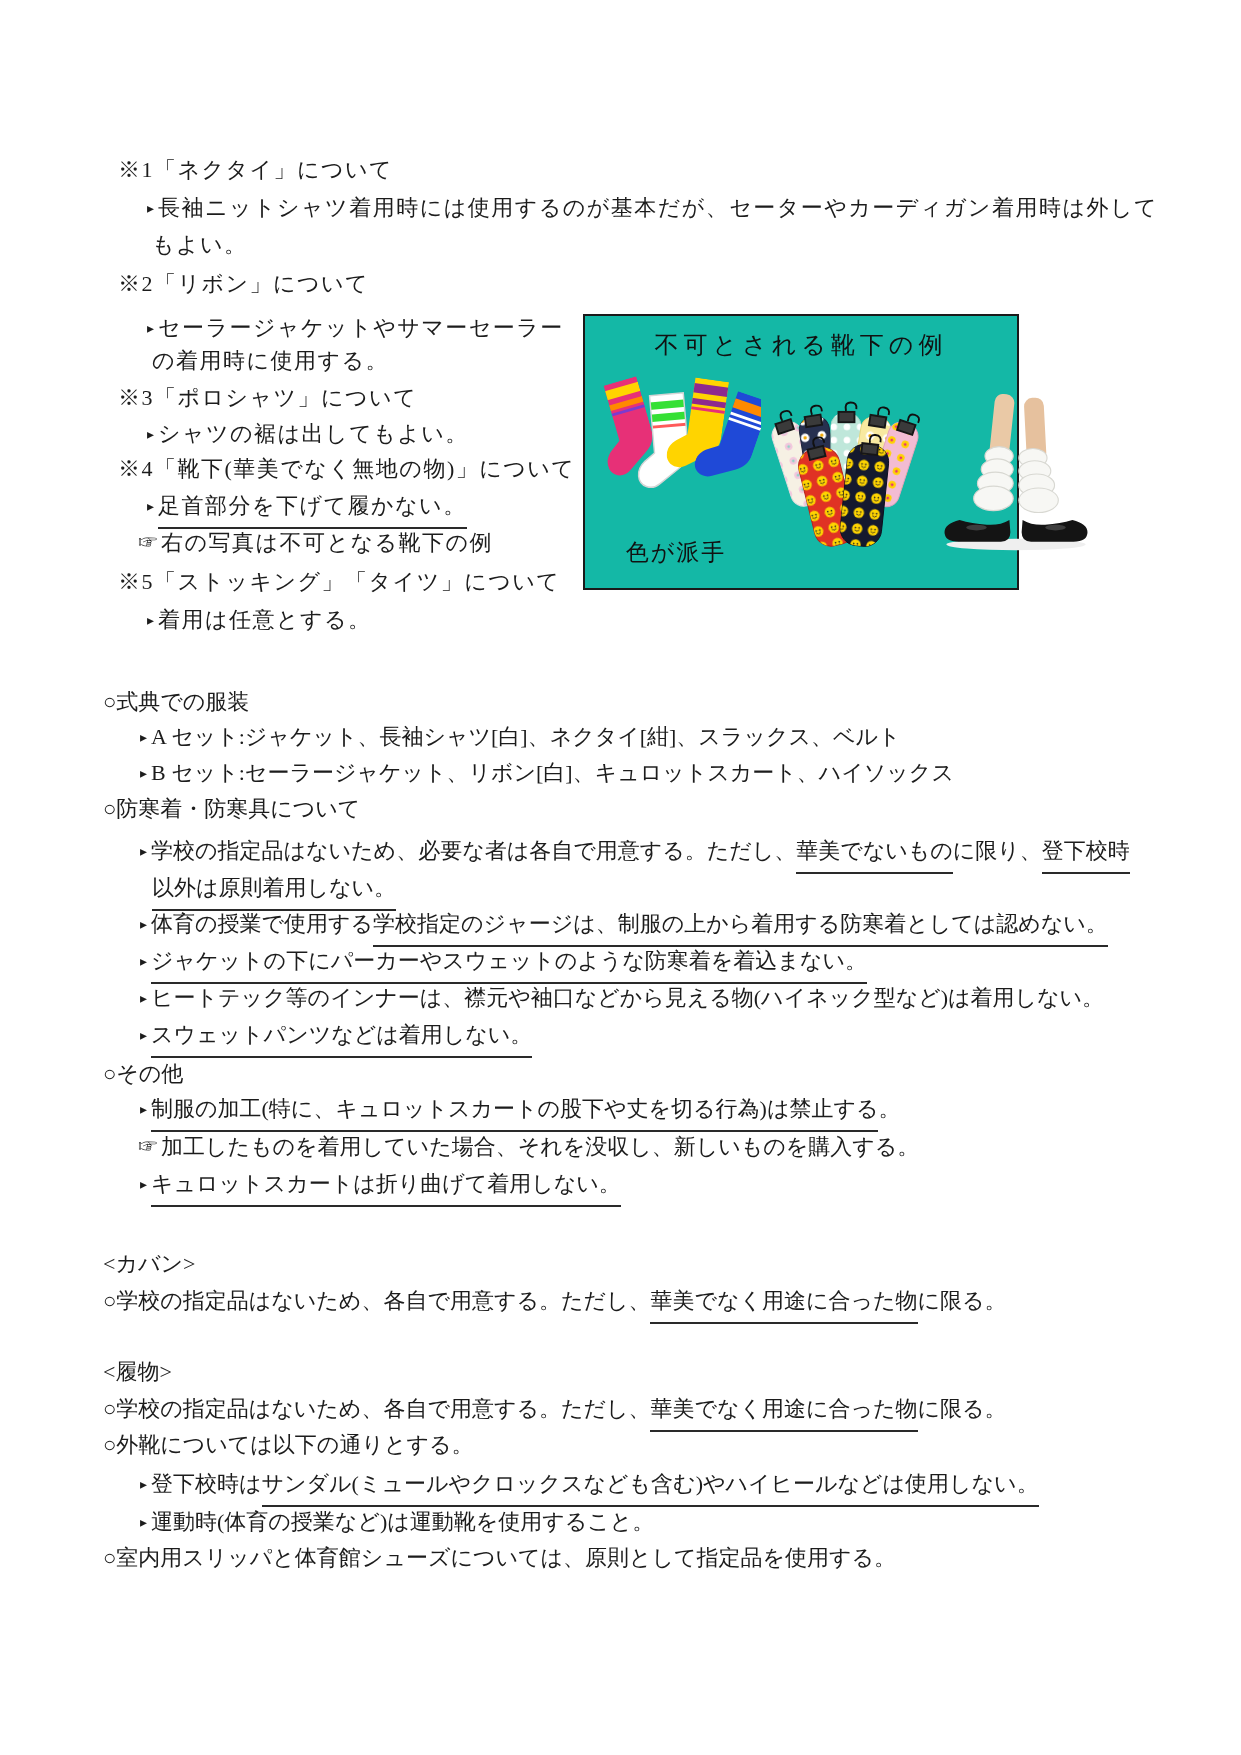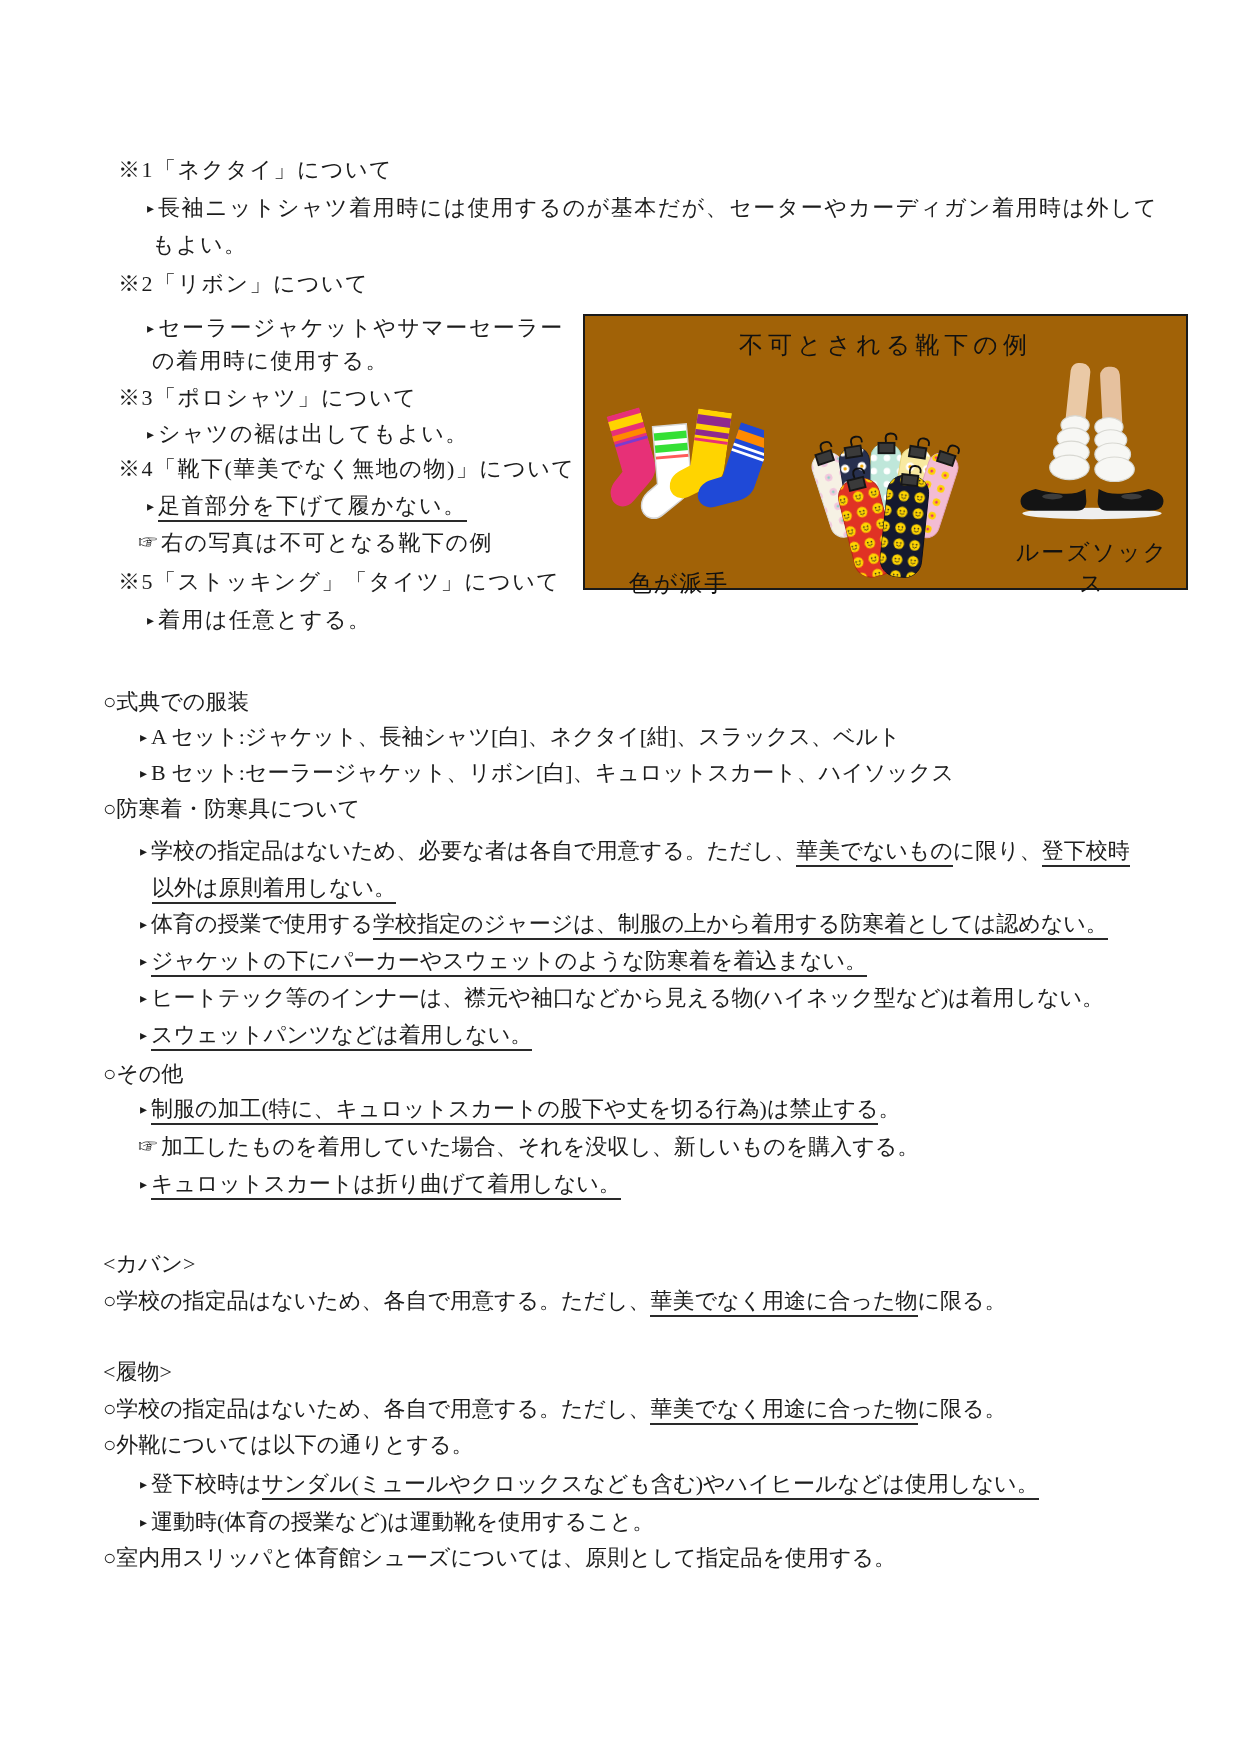--- a/index.html
+++ b/index.html
@@ -6,27 +6,27 @@
   body{
     width:1241px;height:1755px;position:relative;background:#ffffff;
     font-family:"Liberation Serif","DejaVu Serif",serif;
     color:#1c1c1c;overflow:hidden;
   }
   .page{position:absolute;inset:0;}
   .line{
     position:absolute;white-space:nowrap;font-size:22px;line-height:28px;
   }
   .note .seg{letter-spacing:1.5px;text-align:center;}
-  .u{border-bottom:2px solid #2a2a2a;padding-bottom:2px;}
+  .u{border-bottom:2px solid #2a2a2a;padding-bottom:9px;}
   .mk-bullet{font-size:14px;vertical-align:2px;margin-right:4px;}
   .mk-hand{font-size:22px;margin-right:2px;}
   
   .socks-box{
-    position:absolute;left:583px;top:314px;width:605px;height:276px;
-    border:2px solid #1a1a1a;background:#a16207;box-sizing:border-box;
+    position:absolute;left:583px;top:314px;width:436px;height:276px;
+    border:2px solid #1a1a1a;background:#14b8a6;box-sizing:border-box;
   }
   .socks-title{
     margin-top:13px;text-align:center;font-size:24px;letter-spacing:5px;color:#111;
   }
   .socks-row{
     display:flex;justify-content:space-between;align-items:flex-end;
     padding:0 6px;margin-top:2px;
   }
   .socks-fig{margin:0;width:176px;text-align:center;}
   .socks-fig svg{display:block;margin:0 auto;}
@@ -209,18 +209,17 @@
             <ellipse cx="108" cy="68" rx="15" ry="10"></ellipse>
             <ellipse cx="110" cy="82" rx="17" ry="11"></ellipse>
             <ellipse cx="112" cy="97" rx="19" ry="12"></ellipse>
             <ellipse cx="114" cy="113" rx="21" ry="13"></ellipse>
           </g>
           <path d="M30,134 q-16,4 -16,13 q0,10 15,10 h45 q10,0 10,-10 l-1,-13 q-10,6 -24,5 q-16,-1 -29,-5 z" fill="#141414"></path>
           <path d="M150,134 q16,4 16,13 q0,10 -15,10 h-45 q-10,0 -10,-10 l1,-13 q10,6 24,5 q16,-1 29,-5 z" fill="#141414"></path>
           <ellipse cx="48" cy="142" rx="11" ry="3" fill="#3d3d3d"></ellipse>
           <ellipse cx="132" cy="142" rx="11" ry="3" fill="#3d3d3d"></ellipse>
         </svg>
-        <figcaption class="socks-caption">ルーズソックス</figcaption>
       </figure>
 
     </div>
   </div>
 </div>
 
 </body></html>

